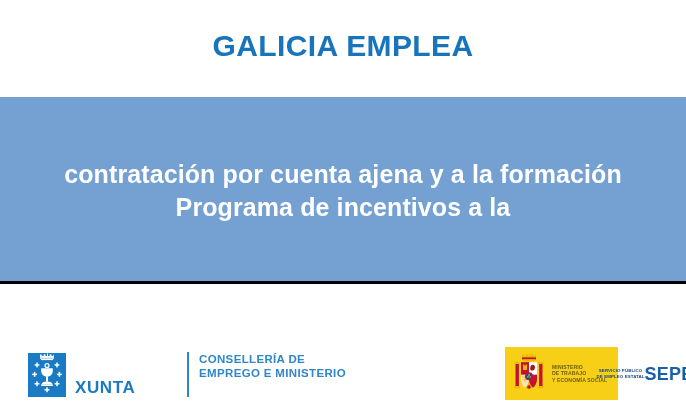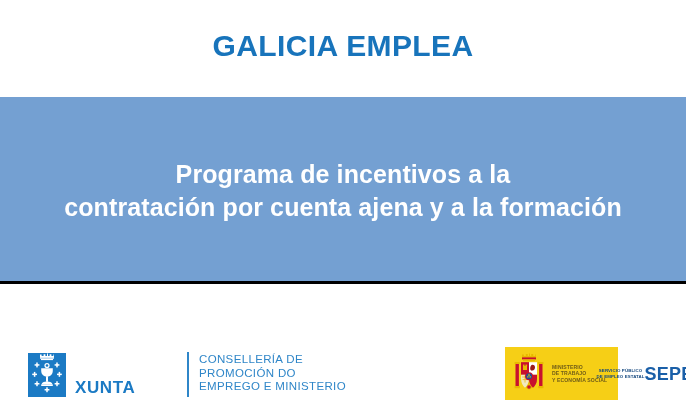--- a/index.html
+++ b/index.html
@@ -113,20 +113,21 @@
 
   .conselleria {
     position: absolute;
     left: 199px;
     top: 353px;
     color: #2f86c8;
     font-size: 11.5px;
     line-height: 13.6px;
     letter-spacing: 0.35px;
     white-space: nowrap;
+    font-weight: bold;
   }
   .conselleria .cl {
     display: block;
   }
 
   
   .ministerio-block {
     position: absolute;
     left: 505px;
     top: 347px;
@@ -195,22 +196,22 @@
 </head>
 <body>
 
 <div id="slide">
 
   <div class="header-title">GALICIA EMPLEA</div>
 
   <div class="banner"></div>
 
   <div class="banner-text">
+    <span class="bl">contratación por cuenta ajena y a la formación</span>
     <span class="bl">Programa de incentivos a la</span>
-    <span class="bl">contratación por cuenta ajena y a la formación</span>
   </div>
 
   <div class="banner-rule"></div>
 
   <div class="xunta-block">
     <svg class="xunta-emblem" viewBox="0 0 38 44">
       <rect x="0" y="0" width="38" height="44" fill="#1b7ac4"></rect>
 
       <g fill="#ffffff">
         <rect x="12" y="4.2" width="14" height="1.5"></rect>
@@ -256,21 +257,20 @@
     </svg>
     <div class="xunta-wordmark">
       <span class="wm">XUNTA</span>
     </div>
   </div>
 
   <div class="footer-divider"></div>
 
   <div class="conselleria">
     <span class="cl">CONSELLERÍA DE</span>
-    <span class="cl">PROMOCIÓN DO</span>
     <span class="cl">EMPREGO E MINISTERIO</span>
   </div>
 
   <div class="ministerio-block">
     <svg class="coat-of-arms" viewBox="0 0 34 42">
 
       <g>
         <rect x="10" y="4.2" width="14" height="2.2" fill="#c8102e"></rect>
         <path d="M10 4.2 L10 1.4 L11.8 1.4 L11.8 2.9 L13.8 2.9 L13.8 1.0 L15.8 1.0 L15.8 2.9
                  L17 2.9 L17 0.4 L18 0.4 L18 2.9 L19.2 2.9 L19.2 1.0 L21.2 1.0 L21.2 2.9

